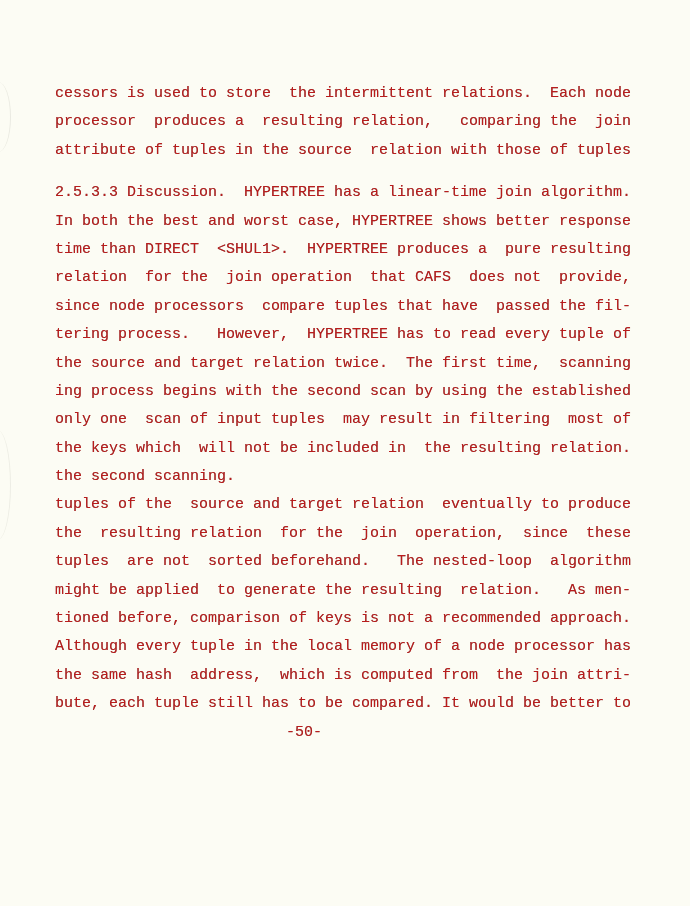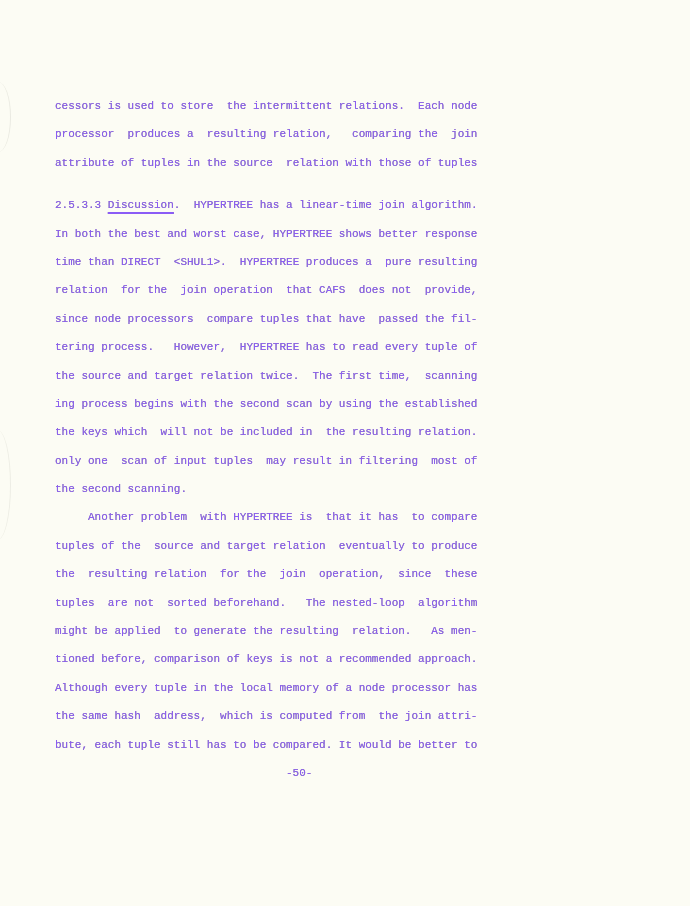--- a/index.html
+++ b/index.html
@@ -37,31 +37,29 @@
     width: 26px;
     height: 110px;
     border-right: 1px solid rgba(110, 108, 95, 0.10);
     border-radius: 50%;
   }
   .text-col {
     position: absolute;
     left: 55px;
     top: 80px;
     width: 590px;
-    font-size: 11px;
+    font-size: 15px;
     line-height: 28.4px;
-    color: #8b5cf6;
+    color: #b91c1c;
     text-shadow: 0 0 0.5px rgba(47, 45, 41, 0.55);
-    margin-top: 12px;
   }
   .para { margin: 0; }
   .para-discussion { margin-top: 14px; }
   .line { white-space: pre; height: 28.4px; }
   .u {
-    text-decoration: underline;
     text-underline-offset: 4px;
     text-decoration-thickness: 1.5px;
   }
   .pagenum-line {
     white-space: pre;
     height: 28.4px;
     padding-left: 231px;
   }
 </style>
 </head>
@@ -81,27 +79,26 @@
 
     <div class="para para-discussion">
       <div class="line"><span>2.5.3.3 </span><span class="u">Discussion</span><span>.  HYPERTREE has a linear-time join algorithm.</span></div>
       <div class="line">In both the best and worst case, HYPERTREE shows better response</div>
       <div class="line">time than DIRECT  &lt;SHUL1&gt;.  HYPERTREE produces a  pure resulting</div>
       <div class="line">relation  for the  join operation  that CAFS  does not  provide,</div>
       <div class="line">since node processors  compare tuples that have  passed the fil-</div>
       <div class="line">tering process.   However,  HYPERTREE has to read every tuple of</div>
       <div class="line">the source and target relation twice.  The first time,  scanning</div>
       <div class="line">ing process begins with the second scan by using the established</div>
+      <div class="line">only one  scan of input tuples  may result in filtering  most of</div>
       <div class="line">the keys which  will not be included in  the resulting relation.</div>
-      <div class="line">only one  scan of input tuples  may result in filtering  most of</div>
       <div class="line">the second scanning.</div>
     </div>
 
     <div class="para para-another">
-      <div class="line">     Another problem  with HYPERTREE is  that it has  to compare</div>
       <div class="line">tuples of the  source and target relation  eventually to produce</div>
       <div class="line">the  resulting relation  for the  join  operation,  since  these</div>
       <div class="line">tuples  are not  sorted beforehand.   The nested-loop  algorithm</div>
       <div class="line">might be applied  to generate the resulting  relation.   As men-</div>
       <div class="line">tioned before, comparison of keys is not a recommended approach.</div>
       <div class="line">Although every tuple in the local memory of a node processor has</div>
       <div class="line">the same hash  address,  which is computed from  the join attri-</div>
       <div class="line">bute, each tuple still has to be compared. It would be better to</div>
     </div>
 

